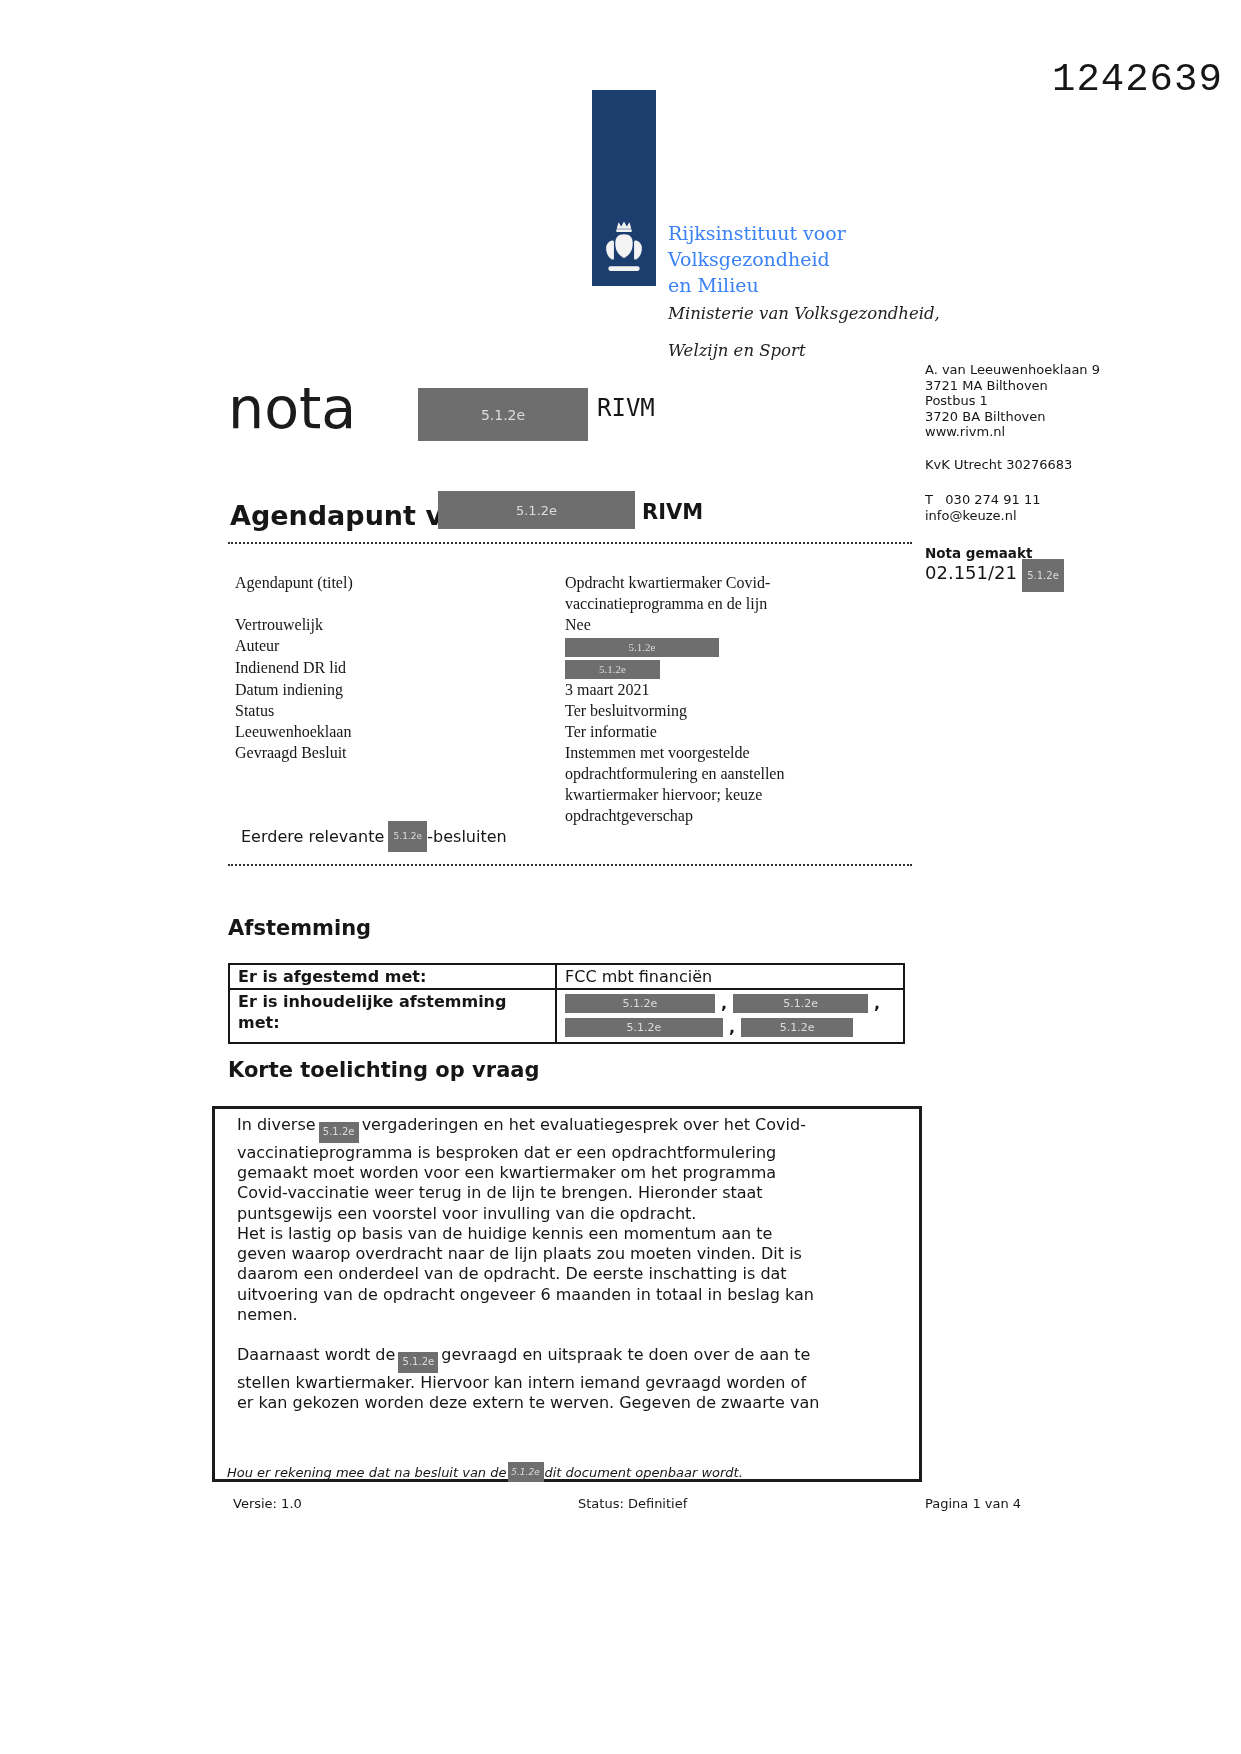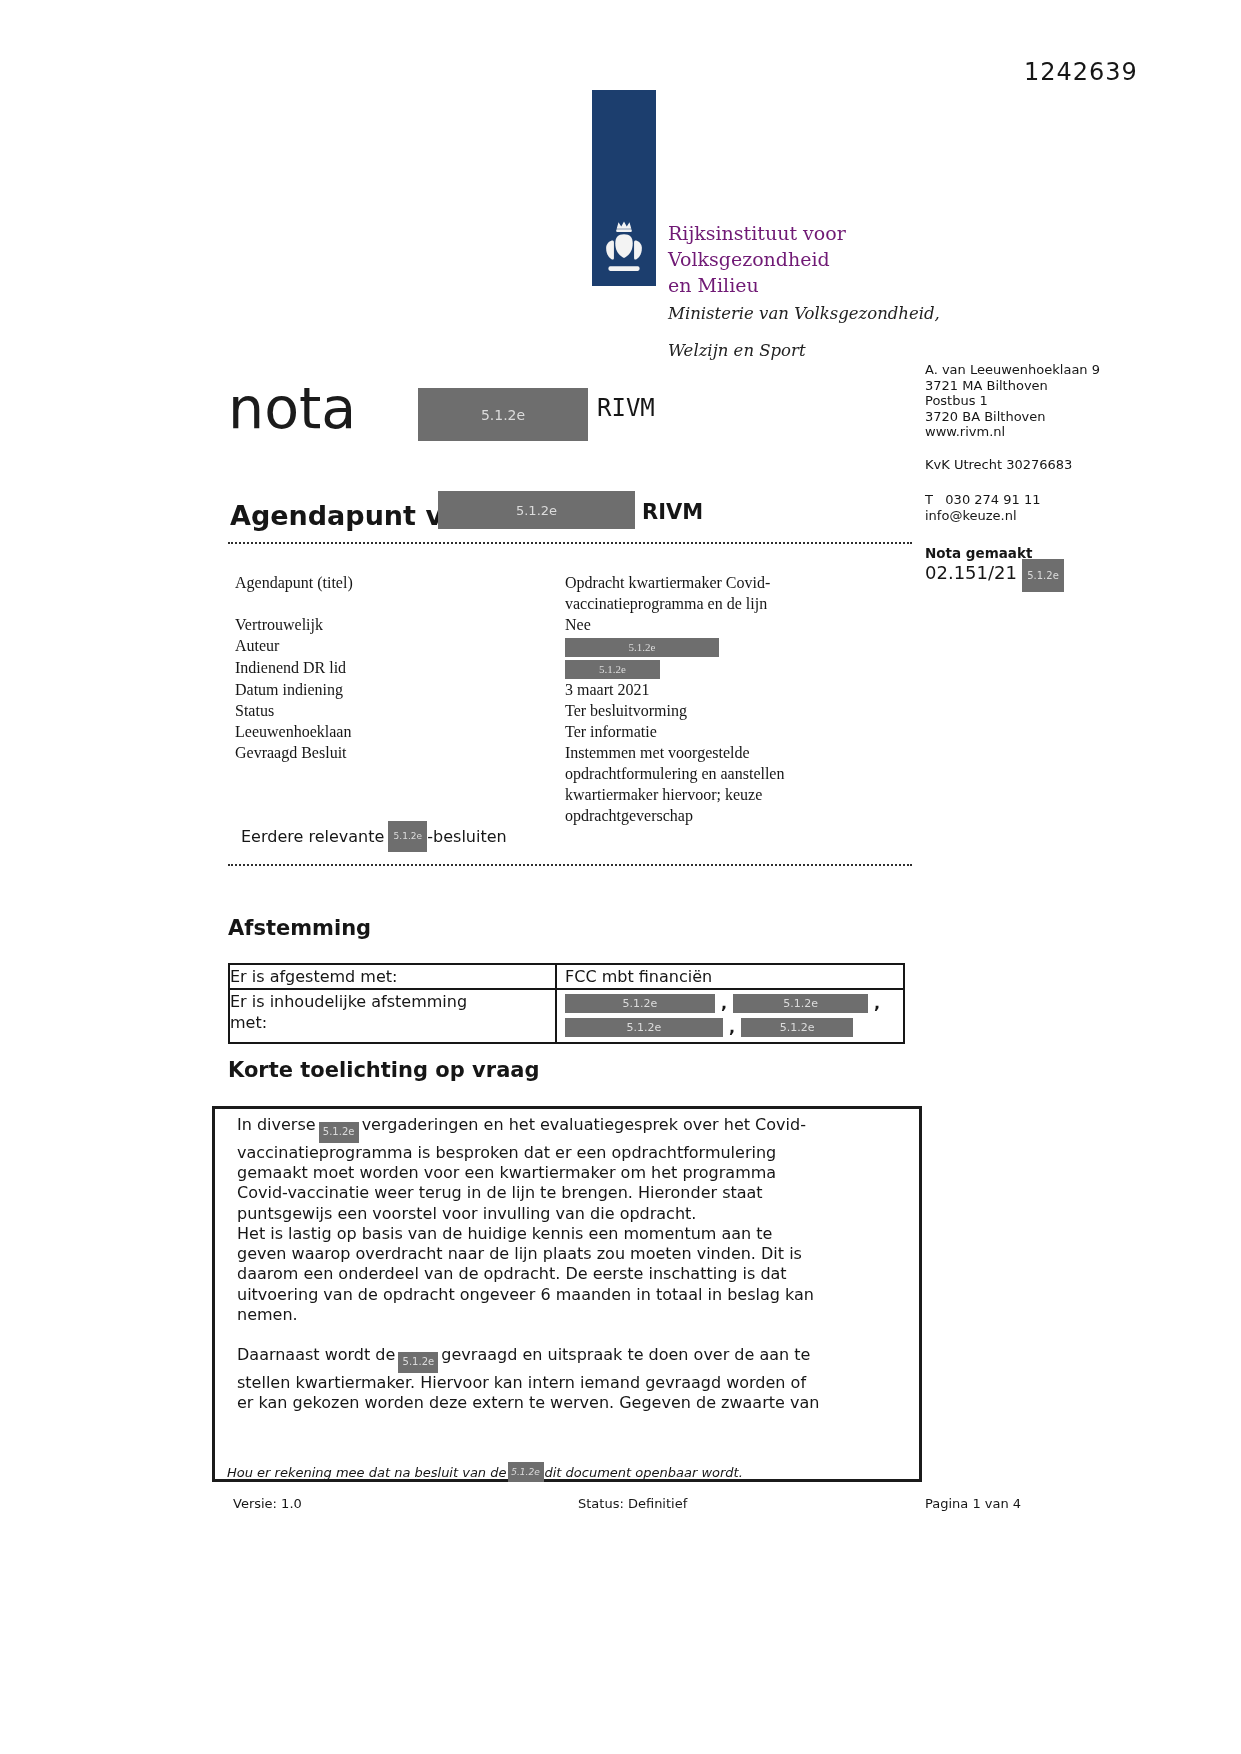--- a/index.html
+++ b/index.html
@@ -9,27 +9,27 @@
     --ink:#161616;
   }
   *{box-sizing:border-box;margin:0;padding:0;}
   html,body{background:#ffffff;}
   body{font-family:"DejaVu Sans","Liberation Sans",sans-serif;color:var(--ink);}
   #page{position:relative;width:1241px;height:1754px;background:#fff;overflow:hidden;}
 
   .abs{position:absolute;}
 
   
-  .doc-number{left:1024px;top:58px;font-size:24px;letter-spacing:1px;}
+  .doc-number{left:1052px;top:58px;font-size:39px;letter-spacing:1px;font-family:Liberation Mono, monospace;}
 
   
   .logo-bar{left:592px;top:90px;width:64px;height:196px;background:var(--logo-blue);
             display:flex;align-items:flex-end;justify-content:center;padding-bottom:5px;}
   .logo-text{left:668px;top:220px;width:330px;}
-  .logo-org{font-family:"DejaVu Serif","Liberation Serif",serif;font-size:19px;line-height:26px;color:#701a75;}
+  .logo-org{font-family:"DejaVu Serif","Liberation Serif",serif;font-size:19px;line-height:26px;color:#3b82f6;}
   .logo-ministry{font-family:"DejaVu Serif","Liberation Serif",serif;font-style:italic;
                  font-size:16.5px;line-height:21px;color:#222;margin-top:5px;}
 
   
   .nota-title{left:228px;top:380px;font-size:57px;line-height:1;color:#1b1b1b;}
   .nota-redaction{left:418px;top:388px;width:170px;height:53px;font-size:14px;}
   .nota-rivm{left:597px;top:394px;font-family:"DejaVu Sans Mono","Liberation Mono",monospace;font-size:24px;}
 
   
   .contact{left:925px;top:362px;font-size:13px;line-height:15.5px;}
@@ -62,21 +62,21 @@
 
   .eerdere{left:241px;top:820px;height:32px;display:flex;align-items:center;font-size:16px;}
   .eerdere .redaction{width:39px;height:31px;font-size:9px;margin-left:4px;}
 
   
   .section-heading{font-size:21px;font-weight:bold;}
   .afstemming-heading{left:228px;top:916px;}
   .atable{left:228px;top:963px;width:677px;border:2px solid var(--ink);font-size:16px;line-height:21px;}
   .arow{display:flex;}
   .arow + .arow{border-top:2px solid var(--ink);}
-  .acell-l{flex:0 0 327px;border-right:2px solid var(--ink);padding:1px 0;white-space:pre-line;}
+  .acell-l{flex:0 0 327px;border-right:2px solid var(--ink);padding:1px 8px;white-space:pre-line;font-weight:bold;}
   .acell-r{flex:1;padding:1px 8px;}
   .rrow{display:flex;align-items:center;margin:2px 0 3px 0;}
   .rrow .redaction{height:19px;font-size:11px;}
   .rrow .comma{margin:0 6px;font-weight:bold;}
   .rw150{width:150px;} .rw135{width:135px;} .rw158{width:158px;} .rw112{width:112px;}
 
   
   .korte-heading{left:228px;top:1058px;}
   .bigbox{left:212px;top:1106px;width:710px;height:376px;border:3px solid #1b1b1b;
           padding:6px 14px 0 22px;font-size:16px;line-height:20.3px;}

